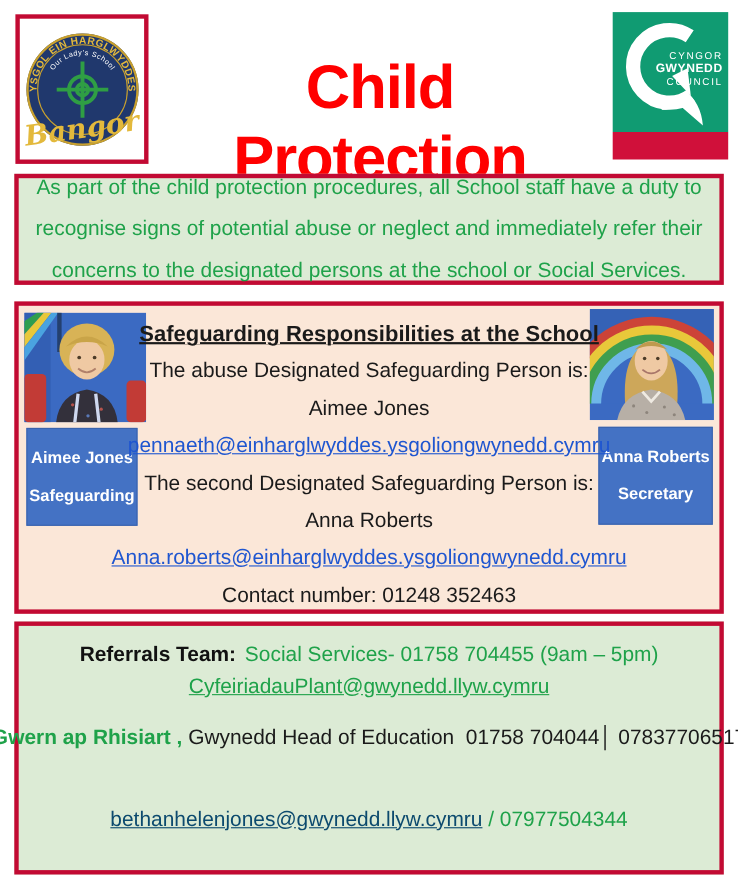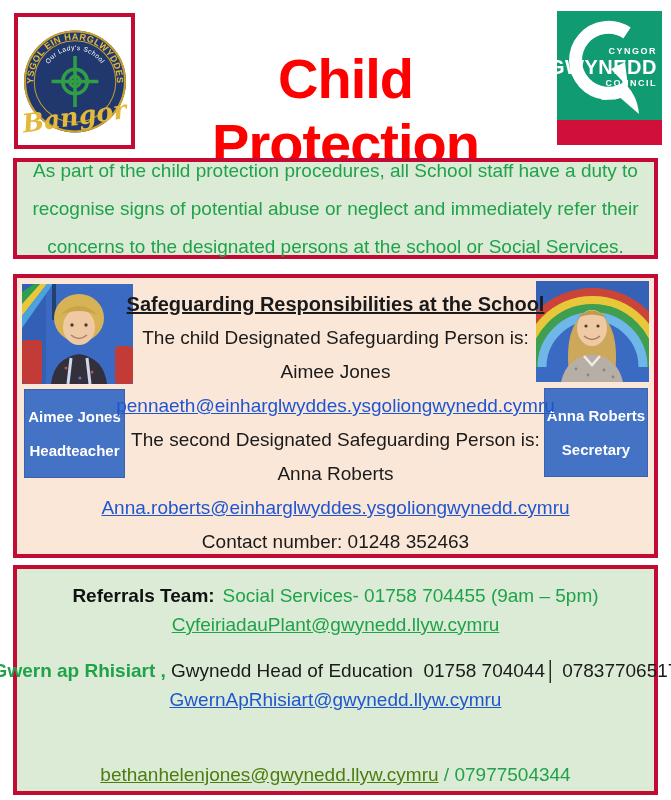--- a/index.html
+++ b/index.html
@@ -17,22 +17,22 @@
     border:4px solid var(--border-red);background:#fff;display:flex;
     align-items:center;justify-content:center;}
   .page-title{position:absolute;left:138px;top:46px;width:415px;text-align:center;
     font-size:56px;font-weight:900;letter-spacing:-1px;color:var(--title-red);
     font-family:"Liberation Sans",sans-serif;}
   .council-logo{position:absolute;left:557px;top:11px;width:105px;height:134px;}
   .council-green{position:absolute;left:0;top:0;right:0;bottom:25px;background:var(--council-green);}
   .council-red-strip{position:absolute;left:0;right:0;bottom:0;height:25px;background:var(--council-red);}
   .g-mark{position:absolute;left:0;top:0;width:105px;height:109px;}
   .council-text{position:absolute;right:5px;top:36px;text-align:right;color:#fff;line-height:1.05;}
-  .council-text .small{display:block;font-size:9px;letter-spacing:1.5px;font-weight:bold;}
-  .council-text .big{display:block;font-size:20px;letter-spacing:.5px;font-weight:900;margin:1px 0;}
+  .council-text .small{display:block;font-size:9px;letter-spacing:1.5px;font-weight:normal;}
+  .council-text .big{display:block;font-size:11px;letter-spacing:.5px;font-weight:900;margin:1px 0;}
 
   
   .notice-box{position:absolute;left:13px;top:158px;width:645px;height:101px;
     background:var(--notice-bg);border:4px solid var(--border-red);
     display:flex;align-items:center;justify-content:center;}
   .notice-box p{max-width:608px;text-align:center;color:var(--green-text);
     font-size:19px;line-height:38px;}
 
   
   .safeguard-box{position:absolute;left:13px;top:274px;width:645px;height:284px;
@@ -48,21 +48,21 @@
   .card-right{right:6px;top:110px;width:104px;}
   .safeguard-text{position:absolute;left:0;right:0;top:9px;display:flex;
     flex-direction:column;align-items:center;color:#1a1a1a;font-size:19px;}
   .safeguard-text p{height:34px;display:flex;align-items:center;}
   .sg-title{font-size:20px;font-weight:bold;text-decoration:underline;height:36px;}
 
   
   a.link{cursor:pointer;text-decoration:underline;}
   .blue-link{color:var(--link-blue);}
   .green-link{color:var(--green-text);}
-  .black-link{color:#4d7c0f;}
+  .black-link{color:#0c4a6e;}
 
   
   .referrals-box{position:absolute;left:13px;top:565px;width:645px;height:230px;
     background:var(--notice-bg);border:4px solid var(--border-red);
     display:flex;flex-direction:column;align-items:center;padding-top:12px;
     font-size:19px;color:#1a1a1a;}
   .referrals-box p{height:29px;display:flex;align-items:center;white-space:pre;}
   .group-gap{margin-top:17px;}
   .bold-black{font-weight:bold;color:#111;}
   .bold-green{font-weight:bold;color:var(--green-text);}
@@ -141,21 +141,21 @@
         <path d="M 29 100 Q 32 74 57 70 Q 82 74 85 100 Z" fill="#33303b"></path>
         <circle cx="44" cy="84" r="1.5" fill="#b5534d"></circle>
         <circle cx="70" cy="88" r="1.5" fill="#b5534d"></circle>
         <circle cx="58" cy="94" r="1.5" fill="#5a79b8"></circle>
         <path d="M 49 74 L 46 100 M 65 74 L 68 100" stroke="#cfd8ef" stroke-width="3" fill="none"></path>
       </svg>
     </figure>
 
     <div class="name-card card-left">
       <span>Aimee Jones</span>
-      <span>Headteacher</span>
+      <span>Safeguarding</span>
     </div>
 
     <figure class="photo photo-right">
       <svg width="113" height="101" viewBox="0 0 113 101">
         <rect width="113" height="101" fill="#3b6ac2"></rect>
         <rect width="113" height="42" fill="#3562b6"></rect>
         <path d="M -18 86 A 74 74 0 0 1 131 86" stroke="#cc4338" stroke-width="9" fill="none"></path>
         <path d="M -10 86 A 66 66 0 0 1 123 86" stroke="#e8c83a" stroke-width="9" fill="none"></path>
         <path d="M -2 86 A 58 58 0 0 1 115 86" stroke="#3f9e4f" stroke-width="9" fill="none"></path>
         <path d="M 6 86 A 50 50 0 0 1 107 86" stroke="#6fb7e8" stroke-width="9" fill="none"></path>
@@ -175,21 +175,21 @@
       </svg>
     </figure>
 
     <div class="name-card card-right">
       <span>Anna Roberts</span>
       <span>Secretary</span>
     </div>
 
     <div class="safeguard-text">
       <p class="sg-title">Safeguarding Responsibilities at the School</p>
-      <p>The child Designated Safeguarding Person is:</p>
+      <p>The abuse Designated Safeguarding Person is:</p>
       <p>Aimee Jones</p>
       <p>
           <a class="link blue-link">pennaeth@einharglwyddes.ysgoliongwynedd.cymru</a>
         </p>
       <p>The second Designated Safeguarding Person is:</p>
       <p>Anna Roberts</p>
       <p>
           <a class="link blue-link">Anna.roberts@einharglwyddes.ysgoliongwynedd.cymru</a>
         </p>
       <p>Contact number: 01248 352463</p>
@@ -201,23 +201,20 @@
       <span class="bold-black lbl-space">Referrals Team:</span>
       <span class="green">Social Services- 01758 704455 (9am – 5pm)</span>
     </p>
     <p>
       <a class="link green-link">CyfeiriadauPlant@gwynedd.llyw.cymru</a>
     </p>
     <p class="group-gap">
       <span class="bold-green">Gwern ap Rhisiart ,</span>
       <span> Gwynedd Head of Education  01758 704044│ 07837706517</span>
     </p>
-    <p>
-      <a class="link blue-link">GwernApRhisiart@gwynedd.llyw.cymru</a>
-    </p>
     <p class="group-gap">
     </p>
     <p>
       <a class="link black-link">bethanhelenjones@gwynedd.llyw.cymru</a>
       <span class="green"> / 07977504344</span>
     </p>
   </section>
 
 </div>
 

